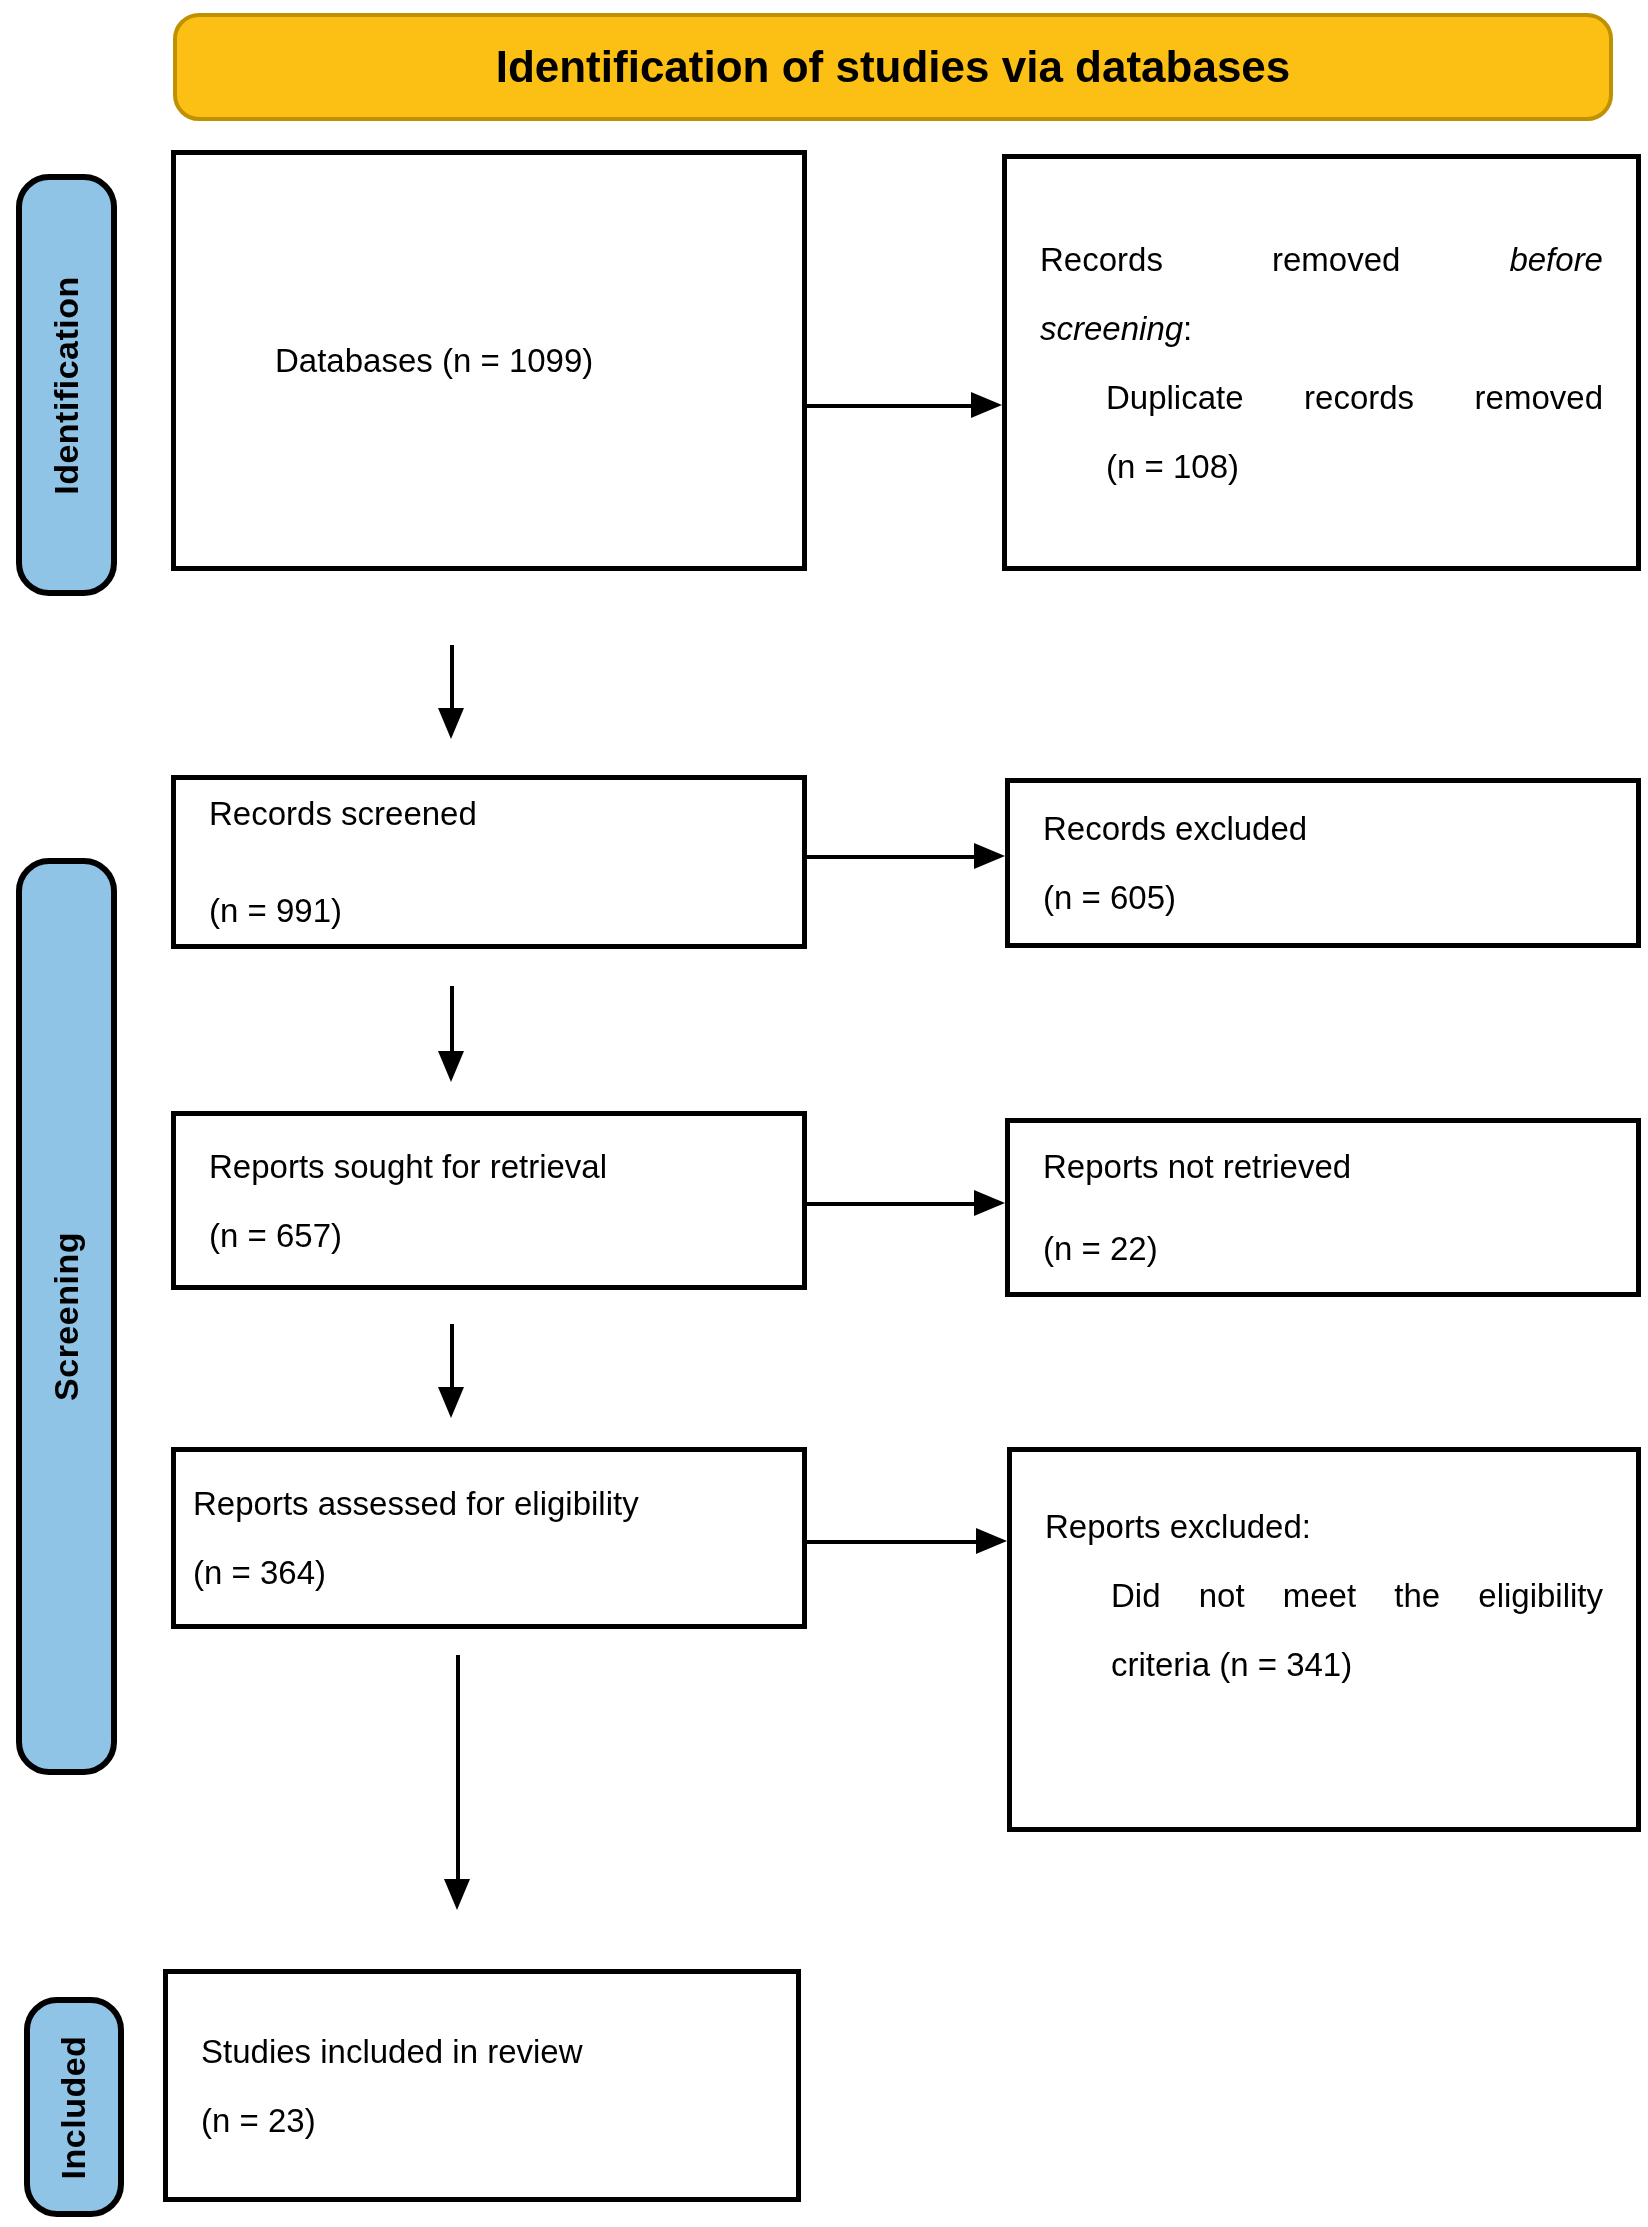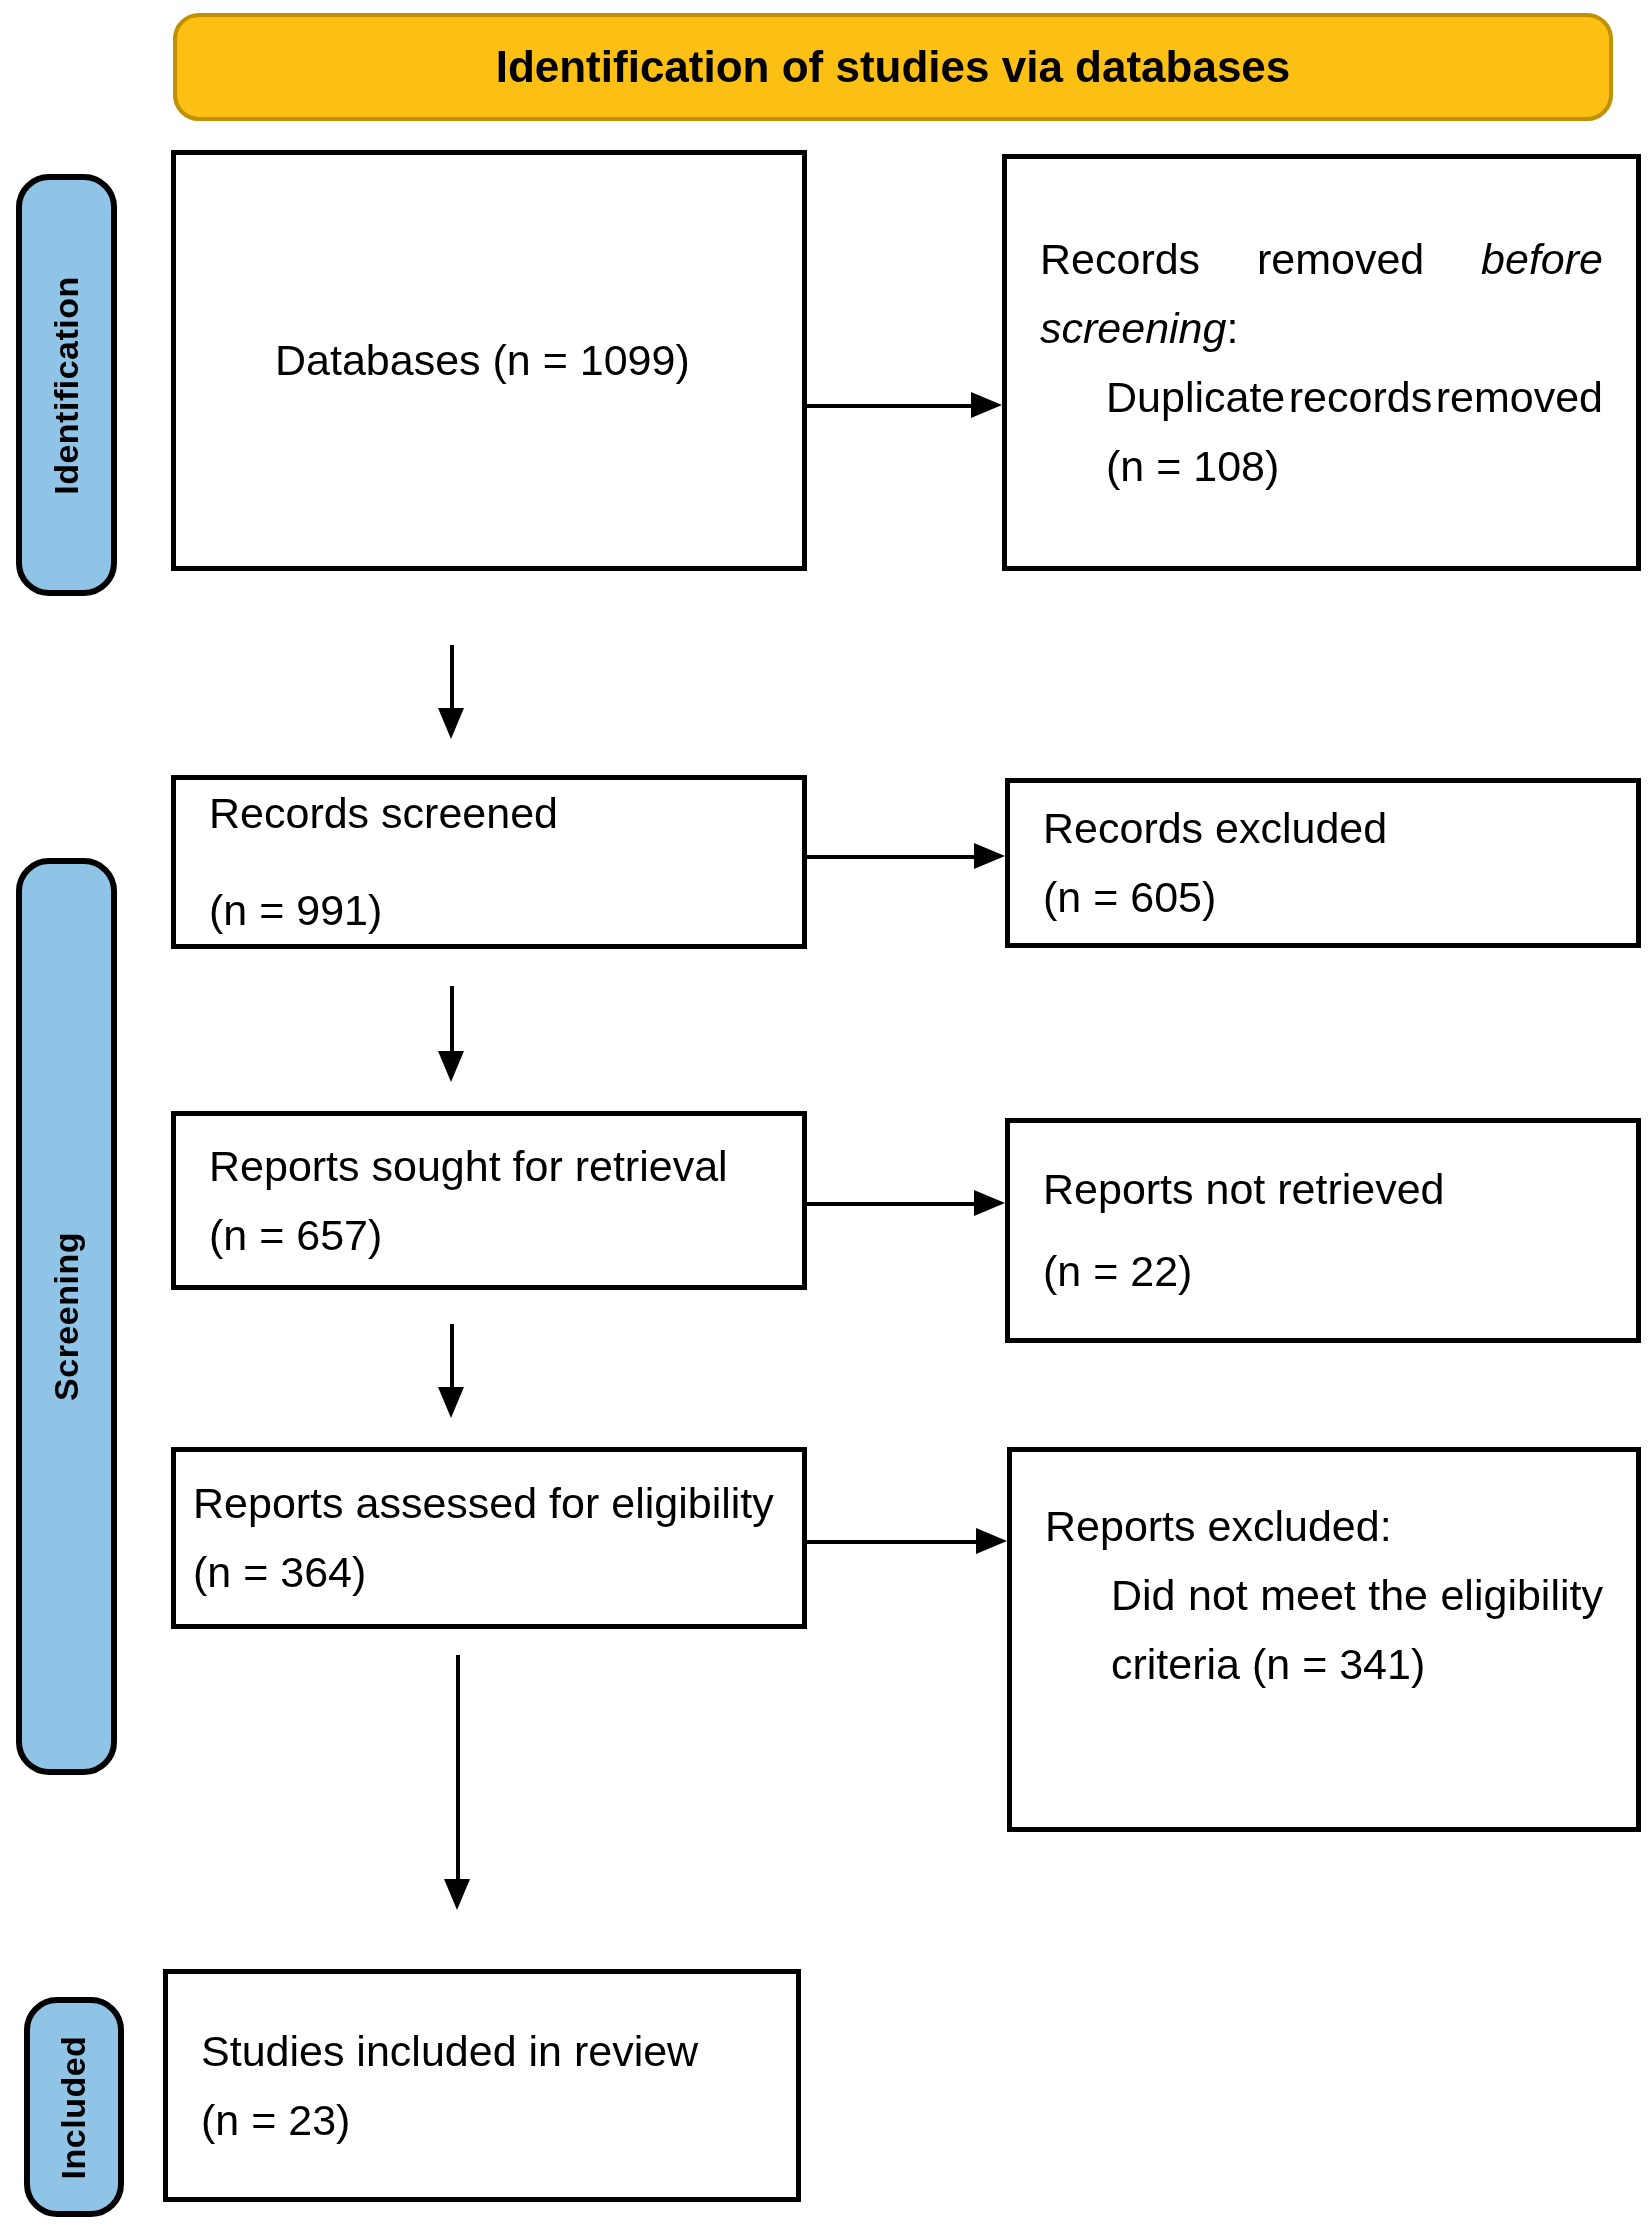--- a/index.html
+++ b/index.html
@@ -44,21 +44,21 @@
     white-space:nowrap;
     letter-spacing:0.5px;
   }
   .box{
     position:absolute;
     background:#fff;
     border:5.2px solid var(--line);
     box-sizing:border-box;
     display:flex; flex-direction:column; justify-content:center;
     padding:0 33px;
-    font-size:43px;
+    font-size:33px;
     line-height:69px;
   }
   .ln{white-space:nowrap;}
   .ln.indent{margin-left:66px;}
   .jline{display:flex; justify-content:space-between; white-space:nowrap;}
   .jline.indent{margin-left:66px;}
   .it{font-style:italic;}
   .hshaft{position:absolute;height:4.3px;background:var(--line);}
   .hhead{
     position:absolute;width:0;height:0;
@@ -120,21 +120,21 @@
   <div class="box" style="left:1005px; top:778px; width:636px; height:170px;">
     <div class="ln">Records excluded</div>
     <div class="ln">(n = 605)</div>
   </div>
 
   <div class="box" style="left:171px; top:1111px; width:636px; height:179px;">
     <div class="ln">Reports sought for retrieval</div>
     <div class="ln">(n = 657)</div>
   </div>
 
-  <div class="box" style="left:1005px; top:1118px; width:636px; height:225px;gap:13px;">
+  <div class="box" style="left:1005px; top:1118px; width:636px; height:179px;gap:13px;">
     <div class="ln">Reports not retrieved</div>
     <div class="ln">(n = 22)</div>
   </div>
 
   <div class="box" style="left:171px; top:1447px; width:636px; height:182px;padding-left:17px;">
     <div class="ln">Reports assessed for eligibility</div>
     <div class="ln">(n = 364)</div>
   </div>
 
   <div class="box" style="left:1007px; top:1447px; width:634px; height:385px; justify-content:flex-start; padding-top:40px;">

